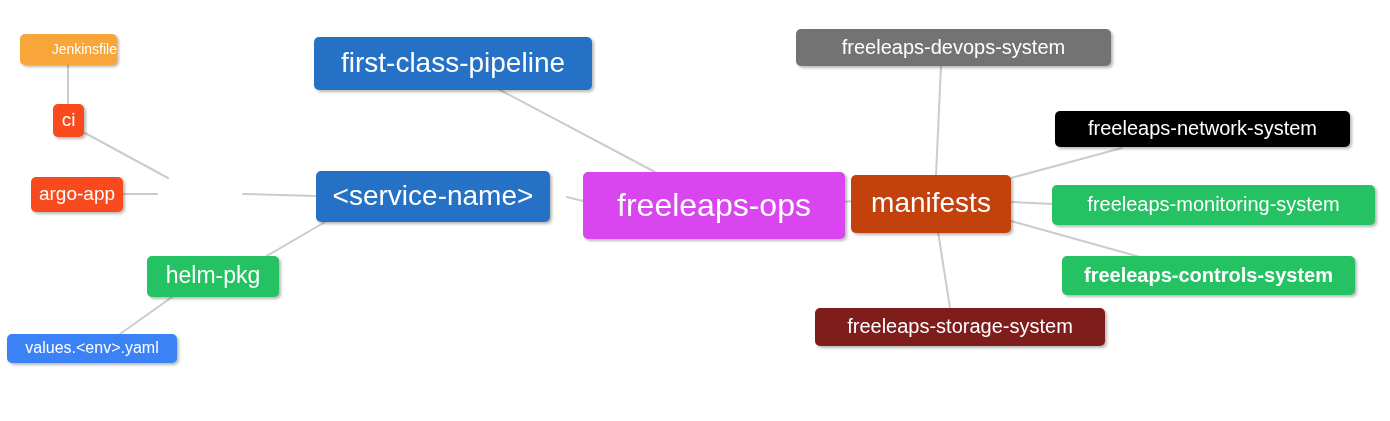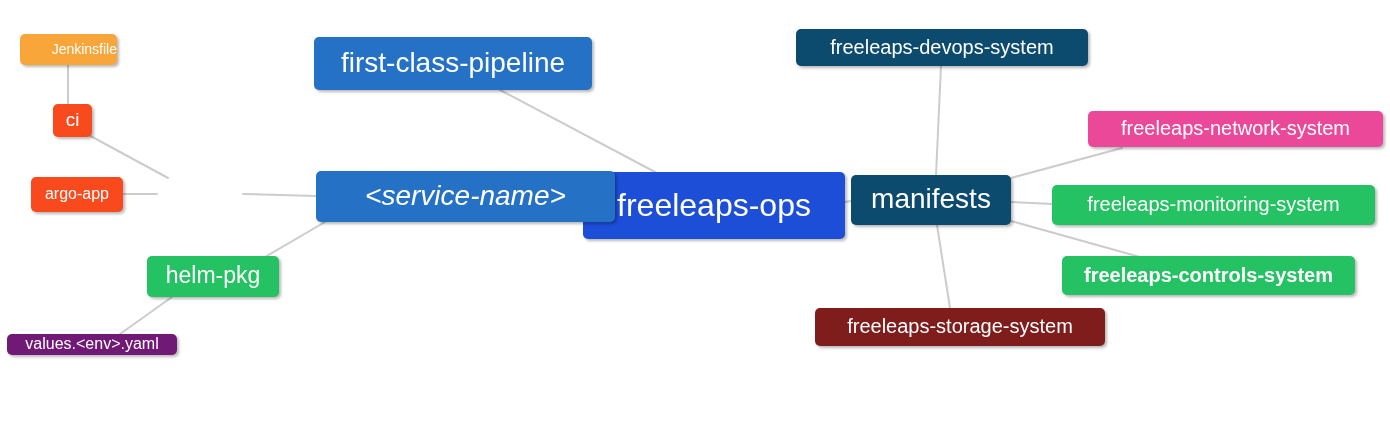--- a/index.html
+++ b/index.html
@@ -61,51 +61,51 @@
       <line x1="567" y1="197" x2="583" y2="201" stroke="#cccccc" stroke-width="2" stroke-linecap="round"></line>
       <line x1="500" y1="90" x2="655" y2="172" stroke="#cccccc" stroke-width="2" stroke-linecap="round"></line>
       <line x1="845" y1="202" x2="851" y2="201" stroke="#cccccc" stroke-width="2" stroke-linecap="round"></line>
       <line x1="936" y1="175" x2="941" y2="66" stroke="#cccccc" stroke-width="2" stroke-linecap="round"></line>
       <line x1="1011" y1="178" x2="1122" y2="148" stroke="#cccccc" stroke-width="2" stroke-linecap="round"></line>
       <line x1="1011" y1="202" x2="1053" y2="204" stroke="#cccccc" stroke-width="2" stroke-linecap="round"></line>
       <line x1="1011" y1="221" x2="1140" y2="257" stroke="#cccccc" stroke-width="2" stroke-linecap="round"></line>
       <line x1="937" y1="225" x2="950" y2="308" stroke="#cccccc" stroke-width="2" stroke-linecap="round"></line>
     </svg>
   <div class="node-layer">
-      <div class="node" style="left: 583px; top: 172px; width: 262px; height: 67px; background: #1d4ed8; font-size: 32px;">
+      <div class="node" style="left: 583px; top: 172px; width: 262px; height: 67px; background: #d946ef; font-size: 32px;">
         <span>freeleaps-ops</span>
       </div>
-      <div class="node" style="left: 316px; top: 171px; width: 299px; height: 51px; background: rgb(36, 113, 198); font-size: 28px; font-style: italic;">
+      <div class="node" style="left: 316px; top: 171px; width: 234px; height: 51px; background: rgb(36, 113, 198); font-size: 28px;">
         <span>&lt;service-name&gt;</span>
       </div>
       <div class="node" style="left: 314px; top: 37px; width: 278px; height: 53px; background: rgb(36, 113, 198); font-size: 28px;">
         <span>first-class-pipeline</span>
       </div>
-      <div class="node" style="left: 851px; top: 175px; width: 160px; height: 50px; background: #0c4a6e; font-size: 28px;">
+      <div class="node" style="left: 851px; top: 175px; width: 160px; height: 58px; background: #c2410c; font-size: 28px;">
         <span>manifests</span>
       </div>
       <div class="node" style="left: 147px; top: 256px; width: 132px; height: 41px; background: rgb(36, 194, 98); font-size: 23px;">
         <span>helm-pkg</span>
       </div>
-      <div class="node" style="left: 53px; top: 104px; width: 39px; height: 33px; background: rgb(249, 74, 29); font-size: 19px;">
+      <div class="node" style="left: 53px; top: 104px; width: 31px; height: 33px; background: rgb(249, 74, 29); font-size: 19px;">
         <span>ci</span>
       </div>
-      <div class="node" style="left: 31px; top: 177px; width: 92px; height: 35px; background: rgb(249, 74, 29); font-size: 16px;">
+      <div class="node" style="left: 31px; top: 177px; width: 92px; height: 35px; background: rgb(249, 74, 29); font-size: 19px;">
         <span>argo-app</span>
       </div>
       <div class="node" style="left: 20px; top: 34px; width: 97px; height: 31px; background: rgb(248, 166, 58); font-size: 14px; justify-content: flex-end;">
         <span>Jenkinsfile</span>
       </div>
-      <div class="node" style="left: 7px; top: 334px; width: 170px; height: 21px; background: #701a75; font-size: 16px; justify-content: center;">
+      <div class="node" style="left: 7px; top: 334px; width: 170px; height: 29px; background: #3b82f6; font-size: 16px; justify-content: center;">
         <span>values.&lt;env&gt;.yaml</span>
       </div>
-      <div class="node" style="left: 796px; top: 29px; width: 292px; height: 37px; background: #0c4a6e; font-size: 20px; align-items: center;">
+      <div class="node" style="left: 796px; top: 29px; width: 315px; height: 37px; background: #737373; font-size: 20px; align-items: center;">
         <span>freeleaps-devops-system</span>
       </div>
-      <div class="node" style="left: 1055px; top: 111px; width: 295px; height: 36px; background: #ec4899; font-size: 20px; margin-left: 33px;">
+      <div class="node" style="left: 1055px; top: 111px; width: 295px; height: 36px; background: #000000; font-size: 20px;">
         <span>freeleaps-network-system</span>
       </div>
       <div class="node" style="left: 1052px; top: 185px; width: 323px; height: 40px; background: rgb(36, 194, 98); font-size: 20px;">
         <span>freeleaps-monitoring-system</span>
       </div>
       <div class="node" style="left: 1062px; top: 256px; width: 293px; height: 39px; background: rgb(36, 194, 98); font-size: 20px; font-weight: bold;">
         <span>freeleaps-controls-system</span>
       </div>
       <div class="node" style="left: 815px; top: 308px; width: 290px; height: 38px; background: #7f1d1d; font-size: 20px;">
         <span>freeleaps-storage-system</span>

